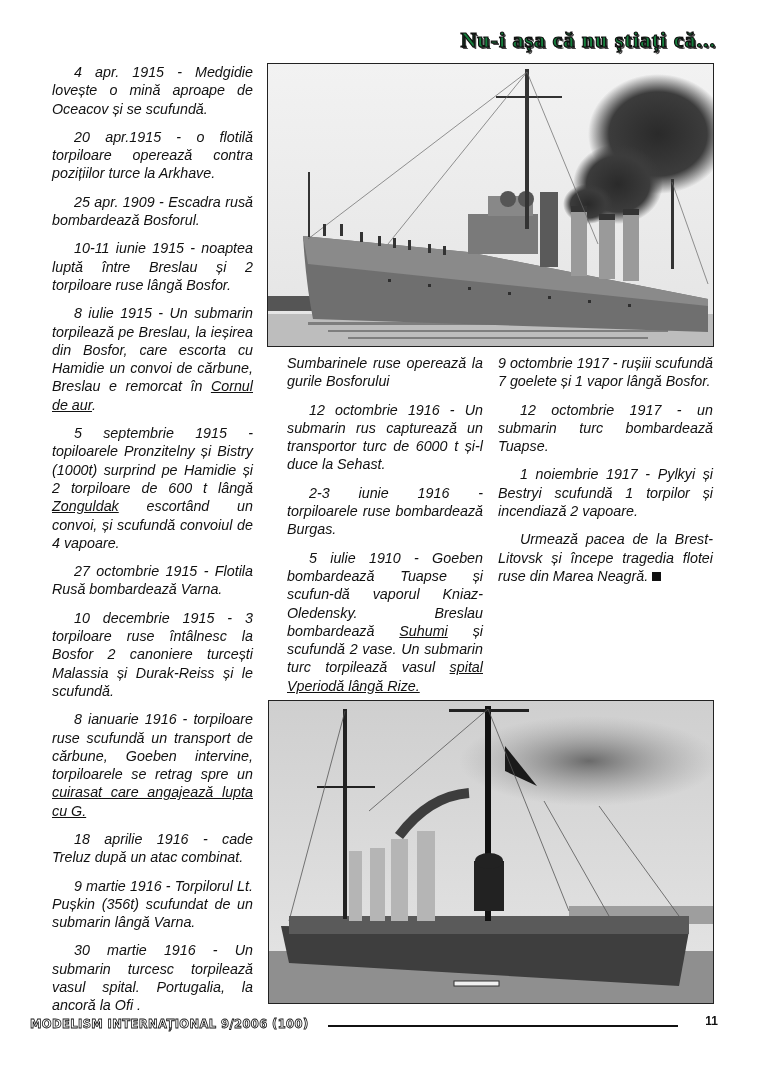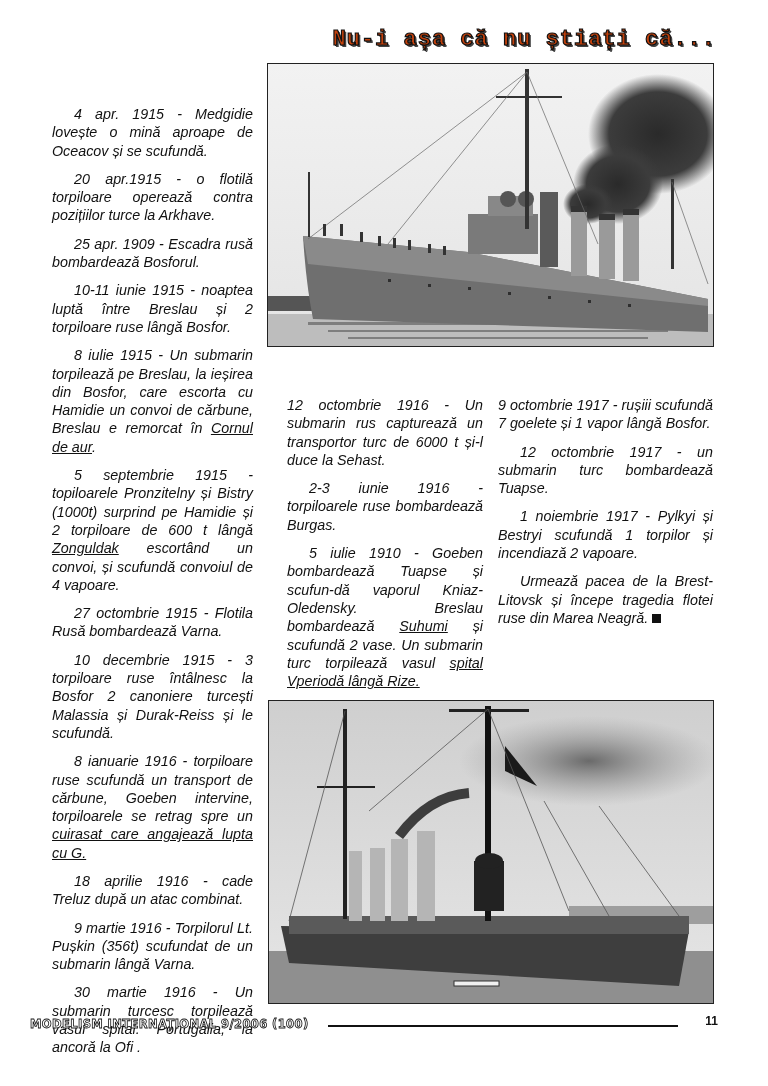--- a/index.html
+++ b/index.html
@@ -1,29 +1,29 @@
 <!DOCTYPE html>
 <html><head>
 <meta charset="utf-8">
 <style>
   html, body { margin: 0; padding: 0; background: #ffffff; }
   body { width: 768px; height: 1086px; position: relative; overflow: hidden;
          font-family: "Liberation Sans", "DejaVu Sans", sans-serif; color: #111; }
 
   .header-title {
     position: absolute; right: 52px; top: 27px;
-    font-family: Liberation Mono, monospace; font-weight: bold; font-size: 22px;
-    letter-spacing: 1px; color: #c2410c;
+    font-family: Liberation Serif, serif; font-weight: bold; font-size: 22px;
+    letter-spacing: 1px; color: #15803d;
     -webkit-text-stroke: 1.2px #111;
     text-shadow: 2px 2px 0 #444, 1px 1px 0 #222;
   }
 
   .col { position: absolute; font-style: italic; font-size: 14.3px; line-height: 18.3px; }
   .col p { margin: 0 0 10px 0; text-align: justify; text-indent: 22px; }
-  .col p:first-child { text-indent: 0; padding-left: 0; margin-top: 42px; }
+  .col p:first-child { text-indent: 0; padding-left: 0; }
   .col u { text-decoration: underline; }
 
   #col-left  { left: 52px;  top: 63px;  width: 201px; }
   #col-mid   { left: 287px; top: 354px; width: 196px; }
   #col-right { left: 498px; top: 354px; width: 215px; }
 
   #col-left p:first-child { text-indent: 22px; }
   #col-mid p:first-child { text-indent: 0; }
   #col-right p:first-child { text-indent: 0; }
 
@@ -138,20 +138,21 @@
         <rect x="200" y="223" width="3" height="3"></rect>
         <rect x="240" y="228" width="3" height="3"></rect>
         <rect x="280" y="232" width="3" height="3"></rect>
         <rect x="320" y="236" width="3" height="3"></rect>
         <rect x="360" y="240" width="3" height="3"></rect>
     </g>
   </svg>
 </div>
 
 <div class="col" id="col-mid">
+  <p>Sumbarinele ruse operează la gurile Bosforului</p>
   <p>12 octombrie 1916 - Un submarin rus capturează un transportor turc de 6000 t și-l duce la Sehast.</p>
   <p>2-3 iunie 1916 - torpiloarele ruse bombardează Burgas.</p>
   <p><span>5 iulie 1910 - Goeben bombardează Tuapse și scufun-dă vaporul Kniaz-Oledensky. Breslau bombardează </span><u>Suhumi</u><span> și scufundă 2 vase. Un submarin turc torpilează vasul </span><u>spital Vperiodă lângă Rize.</u></p>
   <p>Sfârșitul iunie 1917 - Breslau</p>
 </div>
 
 <div class="col" id="col-right">
   <p>9 octombrie 1917 - rușiii scufundă 7 goelete și 1 vapor lângă Bosfor.</p>
   <p>12 octombrie 1917 - un submarin turc bombardează Tuapse.</p>
   <p>1 noiembrie 1917 - Pylkyi și Bestryi scufundă 1 torpilor și incendiază 2 vapoare.</p>

